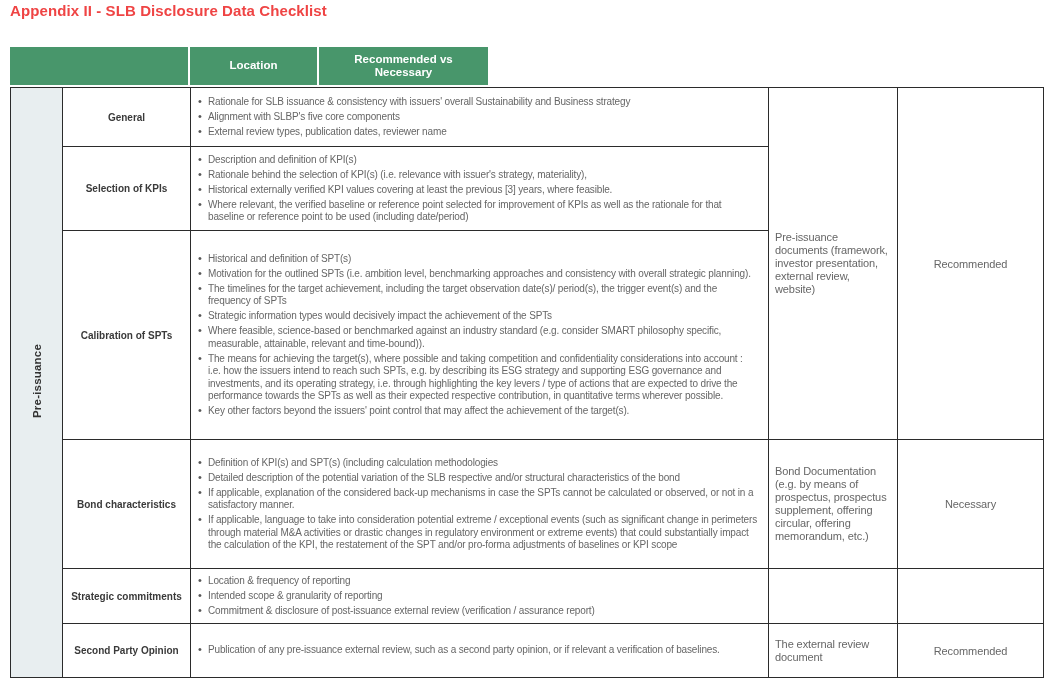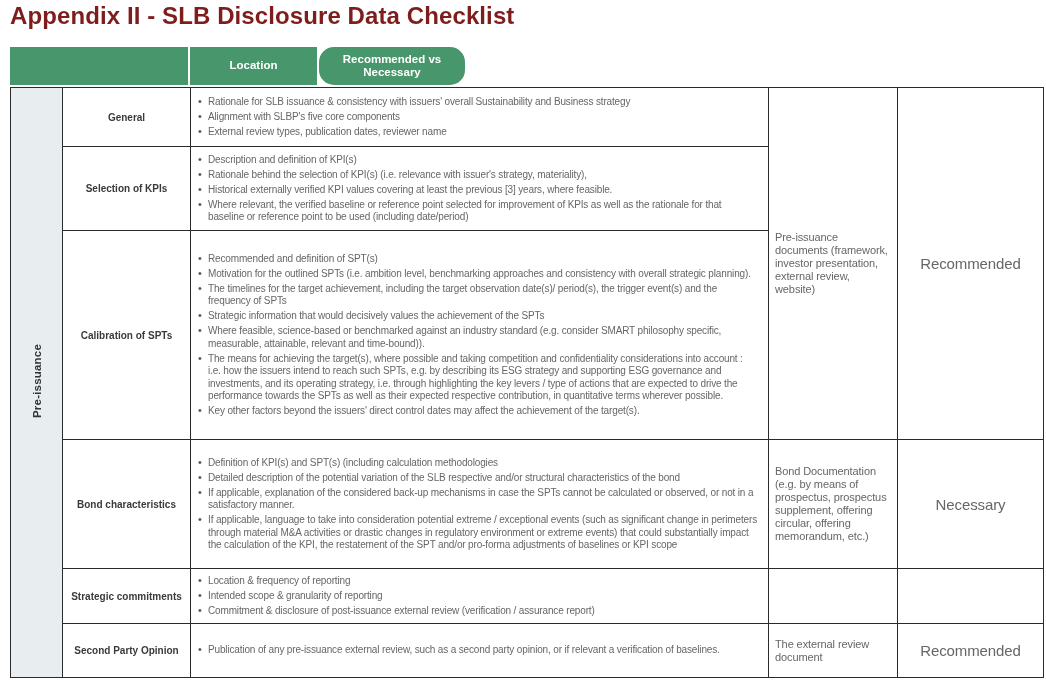--- a/index.html
+++ b/index.html
@@ -7,39 +7,39 @@
   body {
     width: 1046px; height: 680px;
     font-family: "Liberation Sans", sans-serif;
     position: relative;
     overflow: hidden;
   }
   .page { position: relative; width: 1046px; height: 680px; background: #fff; }
 
   .title {
     position: absolute; left: 10px; top: 2px; margin: 0;
-    font-size: 24px; font-weight: bold; color: #7f1d1d;
+    font-size: 15px; font-weight: bold; color: #ef4444;
     letter-spacing: 0.1px;
   }
 
   
   .thead {
     position: absolute; left: 10px; top: 47px; width: 1033px; height: 38px;
     display: flex; background: #fff;
   }
   .th {
     background: #48966B; color: #ffffff; font-weight: bold; font-size: 11.5px;
     display: flex; align-items: center; justify-content: center; text-align: center;
     line-height: 13.5px; padding: 2px 10px;
   }
   .th.sep { border-right: 2px solid #ffffff; }
   .th.c0 { width: 180px; }
   .th.c1 { width: 578px; }
   .th.c2 { width: 129px; }
-  .th.c3 { width: 146px; border-radius: 15px; }
+  .th.c3 { width: 169px; }
 
   
   table.checklist {
     position: absolute; left: 10px; top: 87px;
     width: 1033px; border-collapse: collapse; table-layout: fixed;
   }
   .checklist col.w0 { width: 52px; }
   .checklist col.w1 { width: 128px; }
   .checklist col.w2 { width: 578px; }
   .checklist col.w3 { width: 129px; }
@@ -77,21 +77,21 @@
   td.info li::before {
     content: "\2022"; position: absolute; left: 2px; top: -1px;
     color: #555555; font-size: 11px;
   }
 
   td.loc {
     font-size: 11px; line-height: 13px; color: #666666;
     padding: 4px 6px; letter-spacing: -0.1px;
   }
   td.rec {
-    font-size: 15px; color: #666666; text-align: center;
+    font-size: 11px; color: #666666; text-align: center;
     padding: 2px 6px; letter-spacing: -0.1px;
   }
 </style>
 </head>
 <body>
 
 <div class="page">
 
   <h1 class="title">Appendix II - SLB Disclosure Data Checklist</h1>
 
@@ -136,27 +136,27 @@
             <li>Historical externally verified KPI values covering at least the previous [3] years, where feasible.</li>
             <li>Where relevant, the verified baseline or reference point selected for improvement of KPIs as well as the rationale for that baseline or reference point to be used (including date/period)</li>
           </ul>
         </td>
       </tr>
 
       <tr class="r-spts">
         <td class="cat">Calibration of SPTs</td>
         <td class="info">
           <ul>
-            <li>Recommended and definition of SPT(s)</li>
+            <li>Historical and definition of SPT(s)</li>
             <li>Motivation for the outlined SPTs (i.e. ambition level, benchmarking approaches and consistency with overall strategic planning).</li>
             <li>The timelines for the target achievement, including the target observation date(s)/ period(s), the trigger event(s) and the frequency of SPTs</li>
-            <li>Strategic information that would decisively values the achievement of the SPTs</li>
+            <li>Strategic information types would decisively impact the achievement of the SPTs</li>
             <li>Where feasible, science-based or benchmarked against an industry standard (e.g. consider SMART philosophy specific, measurable, attainable, relevant and time-bound)).</li>
             <li>The means for achieving the target(s), where possible and taking competition and confidentiality considerations into account : i.e. how the issuers intend to reach such SPTs, e.g. by describing its ESG strategy and supporting ESG governance and investments, and its operating strategy, i.e. through highlighting the key levers / type of actions that are expected to drive the performance towards the SPTs as well as their expected respective contribution, in quantitative terms wherever possible.</li>
-            <li>Key other factors beyond the issuers' direct control dates may affect the achievement of the target(s).</li>
+            <li>Key other factors beyond the issuers' point control that may affect the achievement of the target(s).</li>
           </ul>
         </td>
       </tr>
 
       <tr class="r-bond">
         <td class="cat">Bond characteristics</td>
         <td class="info">
           <ul>
             <li>Definition of KPI(s) and SPT(s) (including calculation methodologies</li>
             <li>Detailed description of the potential variation of the SLB respective and/or structural characteristics of the bond</li>

